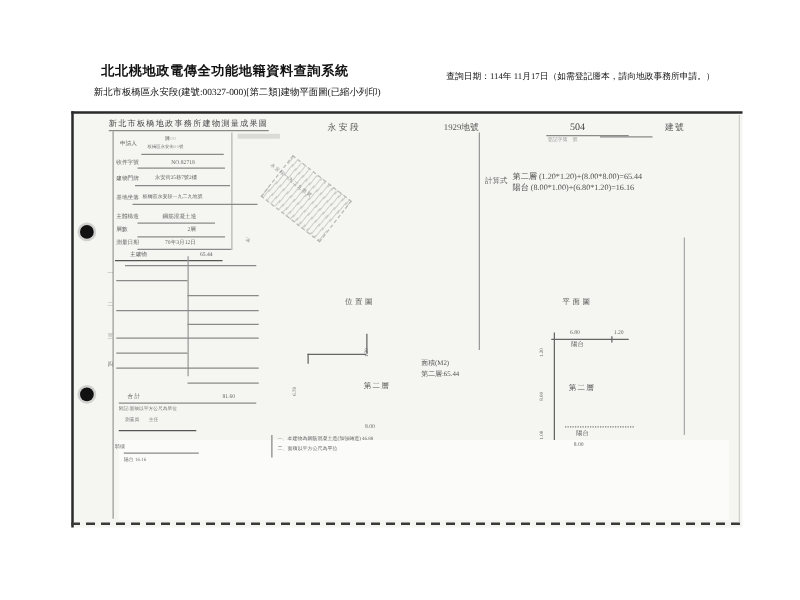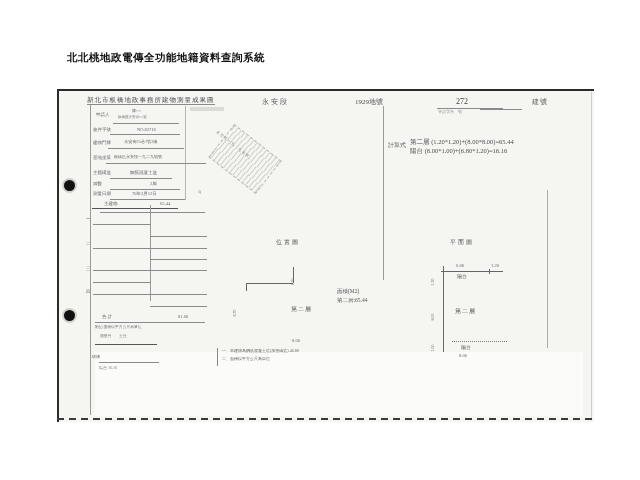--- a/index.html
+++ b/index.html
@@ -22,33 +22,35 @@
          background:repeating-linear-gradient(95deg,rgba(100,100,100,.35) 0 1px,transparent 1px 4px);
          border:1px dashed #aaa;opacity:.8;}
   .smudge{position:absolute;background:rgba(60,60,60,.14);border-radius:1px;}
   .whiter{position:absolute;background:#fbfbf9;}
 </style>
 </head>
 <body>
 
 <div id="screen">
 
-  <div class="t hdr" style="left:67px;top:52px;font-size:10.5px;font-weight:bold;letter-spacing:.5px;">北北桃地政電傳全功能地籍資料查詢系統</div>
+  <div class="t hdr" style="left:81px;top:52px;font-size:10.5px;font-weight:bold;letter-spacing:.5px;">北北桃地政電傳全功能地籍資料查詢系統</div>
+  <div class="t hdr" style="left:357px;top:57px;font-size:7px;">查詢日期：114年 11月17日（如需登記謄本，請向地政事務所申請。）</div>
+  <div class="t hdr" style="left:75px;top:70px;font-size:7.5px;">新北市板橋區永安段(建號:00327-000)[第二類]建物平面圖(已縮小列印)</div>
 
   <div class="page"></div>
   <div class="whiter" style="left:95px;top:352px;width:488px;height:64px;"></div>
   <div class="hole" style="left:64px;top:180px;"></div>
   <div class="hole" style="left:64px;top:310px;"></div>
   <div class="dash" style="left:57px;top:418px;width:535px;"></div>
   <div class="vln" style="left:591px;top:92px;height:326px;border-left-color:#cfcfcc;"></div>
 
   <div class="t" style="left:87px;top:96px;font-size:6.5px;letter-spacing:1px;color:#4a4a4a;border-bottom:1px solid #8a8a8a;padding-bottom:1px;">新北市板橋地政事務所建物測量成果圖</div>
   <div class="t" style="left:262px;top:98px;font-size:7px;letter-spacing:2px;color:#555;">永安段</div>
   <div class="t" style="left:355px;top:98px;font-size:7px;color:#555;">1929地號</div>
-  <div class="t" style="left:456px;top:97px;font-size:8px;color:#444;">272</div>
+  <div class="t" style="left:456px;top:97px;font-size:8px;color:#444;">504</div>
   <div class="t" style="left:488px;top:98px;font-size:7px;letter-spacing:1px;color:#555;padding-left:44px;">建號</div>
   <div class="ln" style="left:437px;top:108px;width:66px;"></div>
   <div class="ln" style="left:480px;top:109px;width:42px;"></div>
   <div class="t" style="left:438px;top:110px;font-size:4px;color:#999;">登記字第　號</div>
   <div class="smudge" style="left:190px;top:107px;width:34px;height:4px;"></div>
 
   <div class="t" style="left:388px;top:142px;font-size:6px;color:#666;">計算式</div>
   <div class="t" style="left:410px;top:138px;font-size:6.5px;color:#4e4e4e;">第二層 (1.20*1.20)+(8.00*8.00)=65.44</div>
   <div class="t" style="left:410px;top:147px;font-size:6.5px;color:#4e4e4e;">陽台 (8.00*1.00)+(6.80*1.20)=16.16</div>
 

